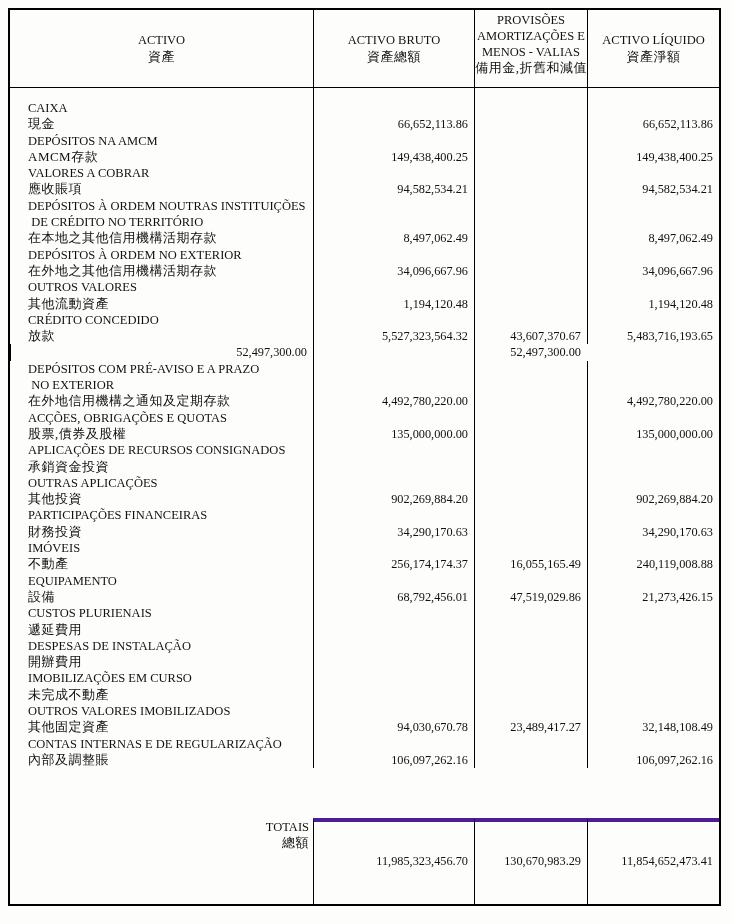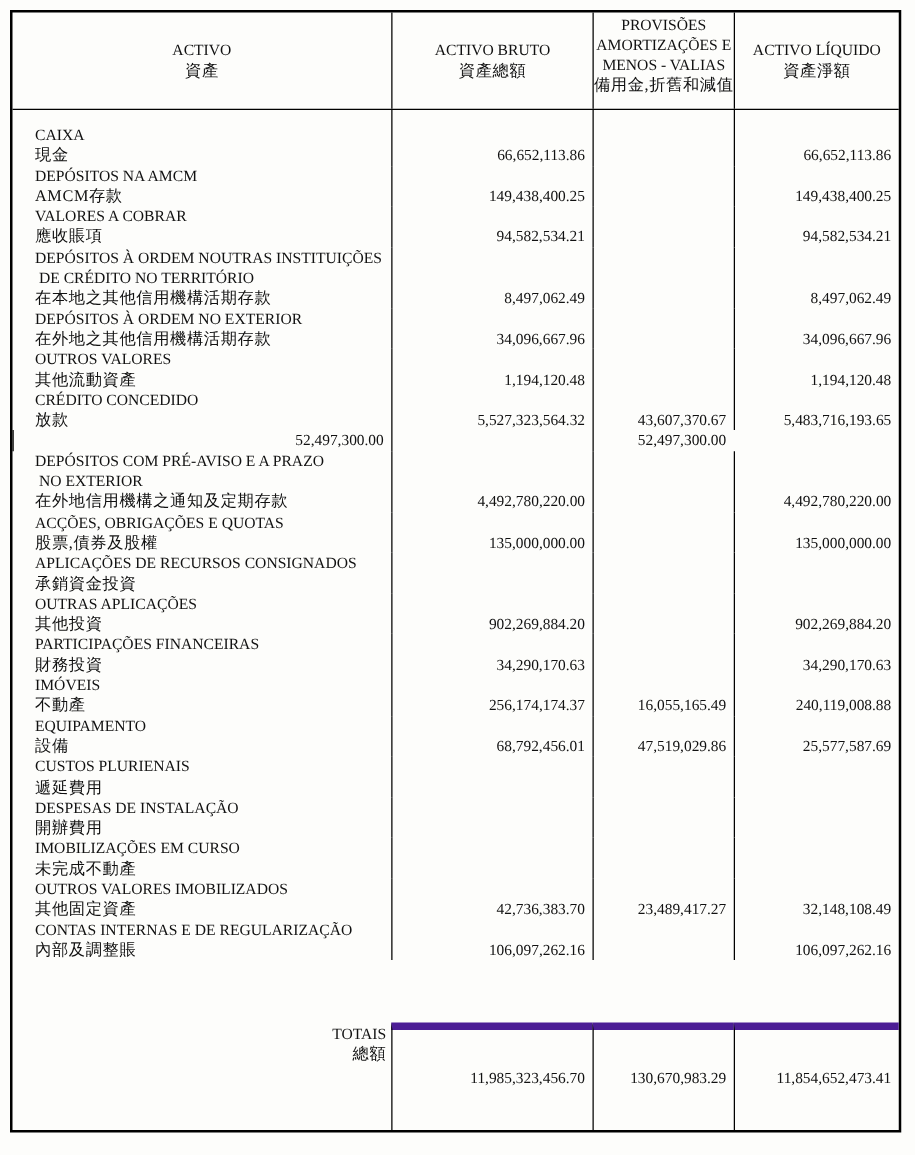--- a/index.html
+++ b/index.html
@@ -27,21 +27,21 @@
   
   .tbody { flex: 1 1 auto; align-content: start; }
   .cell { font-size: 12.5px; line-height: 16.3px; }
   .name-cell { padding-left: 18px; white-space: pre; overflow: hidden; }
   .num-cell { display: flex; flex-direction: column; justify-content: flex-end;
               text-align: right; padding-right: 6px; font-size: 12.3px; }
   .row-first > .cell { padding-top: 12px; }
   .cn-line { font-size: 13px; letter-spacing: 0.5px; }
   
   .tfoot { flex: 1 0 auto; min-height: 48px; margin-top: 12px; }
-  .tfoot .c2, .tfoot .c3, .tfoot .c4 { border-top: 6px solid #4c1d95; }
+  .tfoot .c2, .tfoot .c3, .tfoot .c4 { border-top: 4px solid #4c1d95; }
   .totals-label { display: flex; flex-direction: column; align-items: flex-end;
                   justify-content: flex-start; padding: 1px 4px 0 0;
                   font-size: 12.5px; line-height: 16.3px; }
   .tfoot .num-cell { justify-content: center; padding-bottom: 4px; }
 </style>
 </head>
 <body>
 
 <div class="sheet">
   <div class="asset-table">
@@ -159,21 +159,21 @@
         <div class="cols">
           <div class="cell c1 name-cell"><div class="pt-line">IMÓVEIS</div><div class="cn-line">不動產</div></div>
           <div class="cell c2 num-cell">256,174,174.37</div>
           <div class="cell c3 num-cell">16,055,165.49</div>
           <div class="cell c4 num-cell">240,119,008.88</div>
         </div>
         <div class="cols">
           <div class="cell c1 name-cell"><div class="pt-line">EQUIPAMENTO</div><div class="cn-line">設備</div></div>
           <div class="cell c2 num-cell">68,792,456.01</div>
           <div class="cell c3 num-cell">47,519,029.86</div>
-          <div class="cell c4 num-cell">25,577,587.69</div>
+          <div class="cell c4 num-cell">21,273,426.15</div>
         </div>
         <div class="cols">
           <div class="cell c1 name-cell"><div class="pt-line">CUSTOS PLURIENAIS</div><div class="cn-line">遞延費用</div></div>
           <div class="cell c2 num-cell"></div>
           <div class="cell c3 num-cell"></div>
           <div class="cell c4 num-cell"></div>
         </div>
         <div class="cols">
           <div class="cell c1 name-cell"><div class="pt-line">DESPESAS DE INSTALAÇÃO</div><div class="cn-line">開辦費用</div></div>
           <div class="cell c2 num-cell"></div>
@@ -181,21 +181,21 @@
           <div class="cell c4 num-cell"></div>
         </div>
         <div class="cols">
           <div class="cell c1 name-cell"><div class="pt-line">IMOBILIZAÇÕES EM CURSO</div><div class="cn-line">未完成不動產</div></div>
           <div class="cell c2 num-cell"></div>
           <div class="cell c3 num-cell"></div>
           <div class="cell c4 num-cell"></div>
         </div>
         <div class="cols">
           <div class="cell c1 name-cell"><div class="pt-line">OUTROS VALORES IMOBILIZADOS</div><div class="cn-line">其他固定資產</div></div>
-          <div class="cell c2 num-cell">42,736,383.70</div>
+          <div class="cell c2 num-cell">94,030,670.78</div>
           <div class="cell c3 num-cell">23,489,417.27</div>
           <div class="cell c4 num-cell">32,148,108.49</div>
         </div>
         <div class="cols">
           <div class="cell c1 name-cell"><div class="pt-line">CONTAS INTERNAS E DE REGULARIZAÇÃO</div><div class="cn-line">內部及調整賬</div></div>
           <div class="cell c2 num-cell">106,097,262.16</div>
           <div class="cell c3 num-cell"></div>
           <div class="cell c4 num-cell">106,097,262.16</div>
         </div>
       </div>

